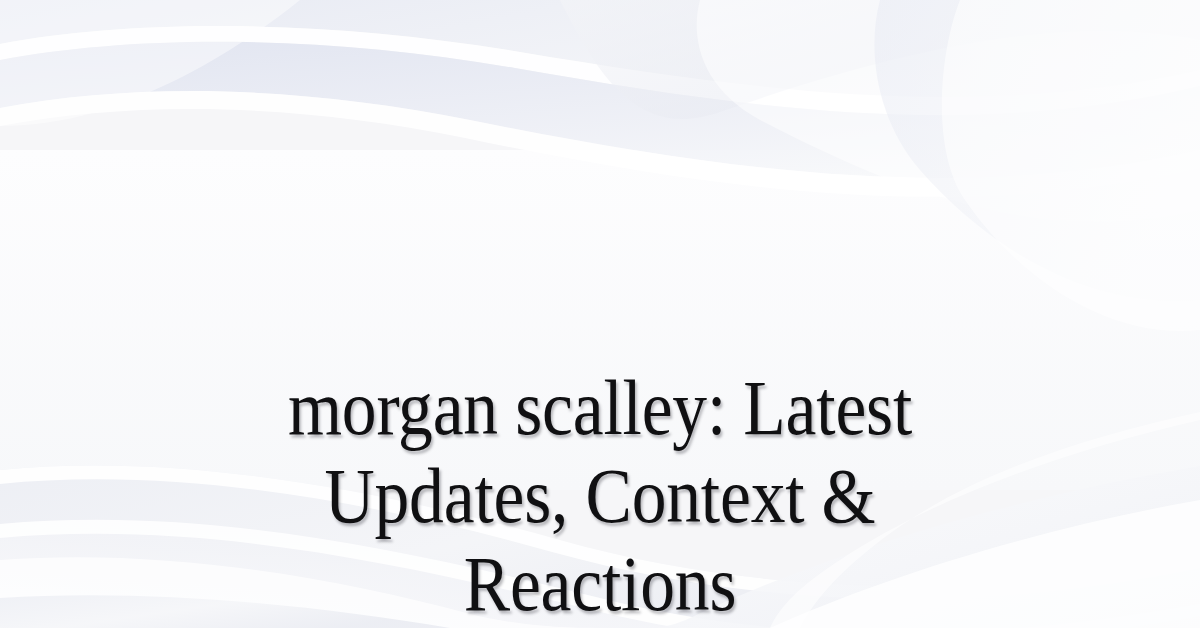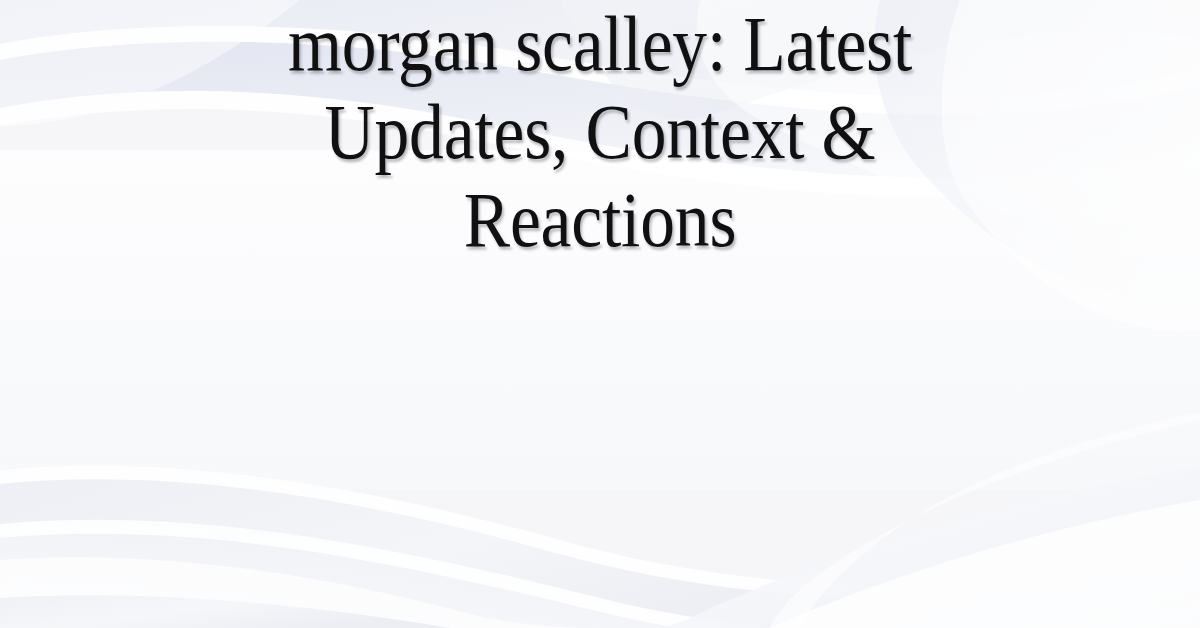--- a/index.html
+++ b/index.html
@@ -34,21 +34,21 @@
   
   #headline-wrap {
     position: absolute;
     left: 0;
     right: 0;
     top: 0;
     height: 628px;
     display: flex;
     flex-direction: column;
     align-items: center;
-    justify-content: flex-start;
+    justify-content: flex-end;
     z-index: 5;
   }
 
   .headline {
     width: 840px;
     text-align: center;
     color: #101012;
     font-family: "Liberation Serif", "DejaVu Serif", serif;
     font-weight: 400;
     font-size: 79px;

